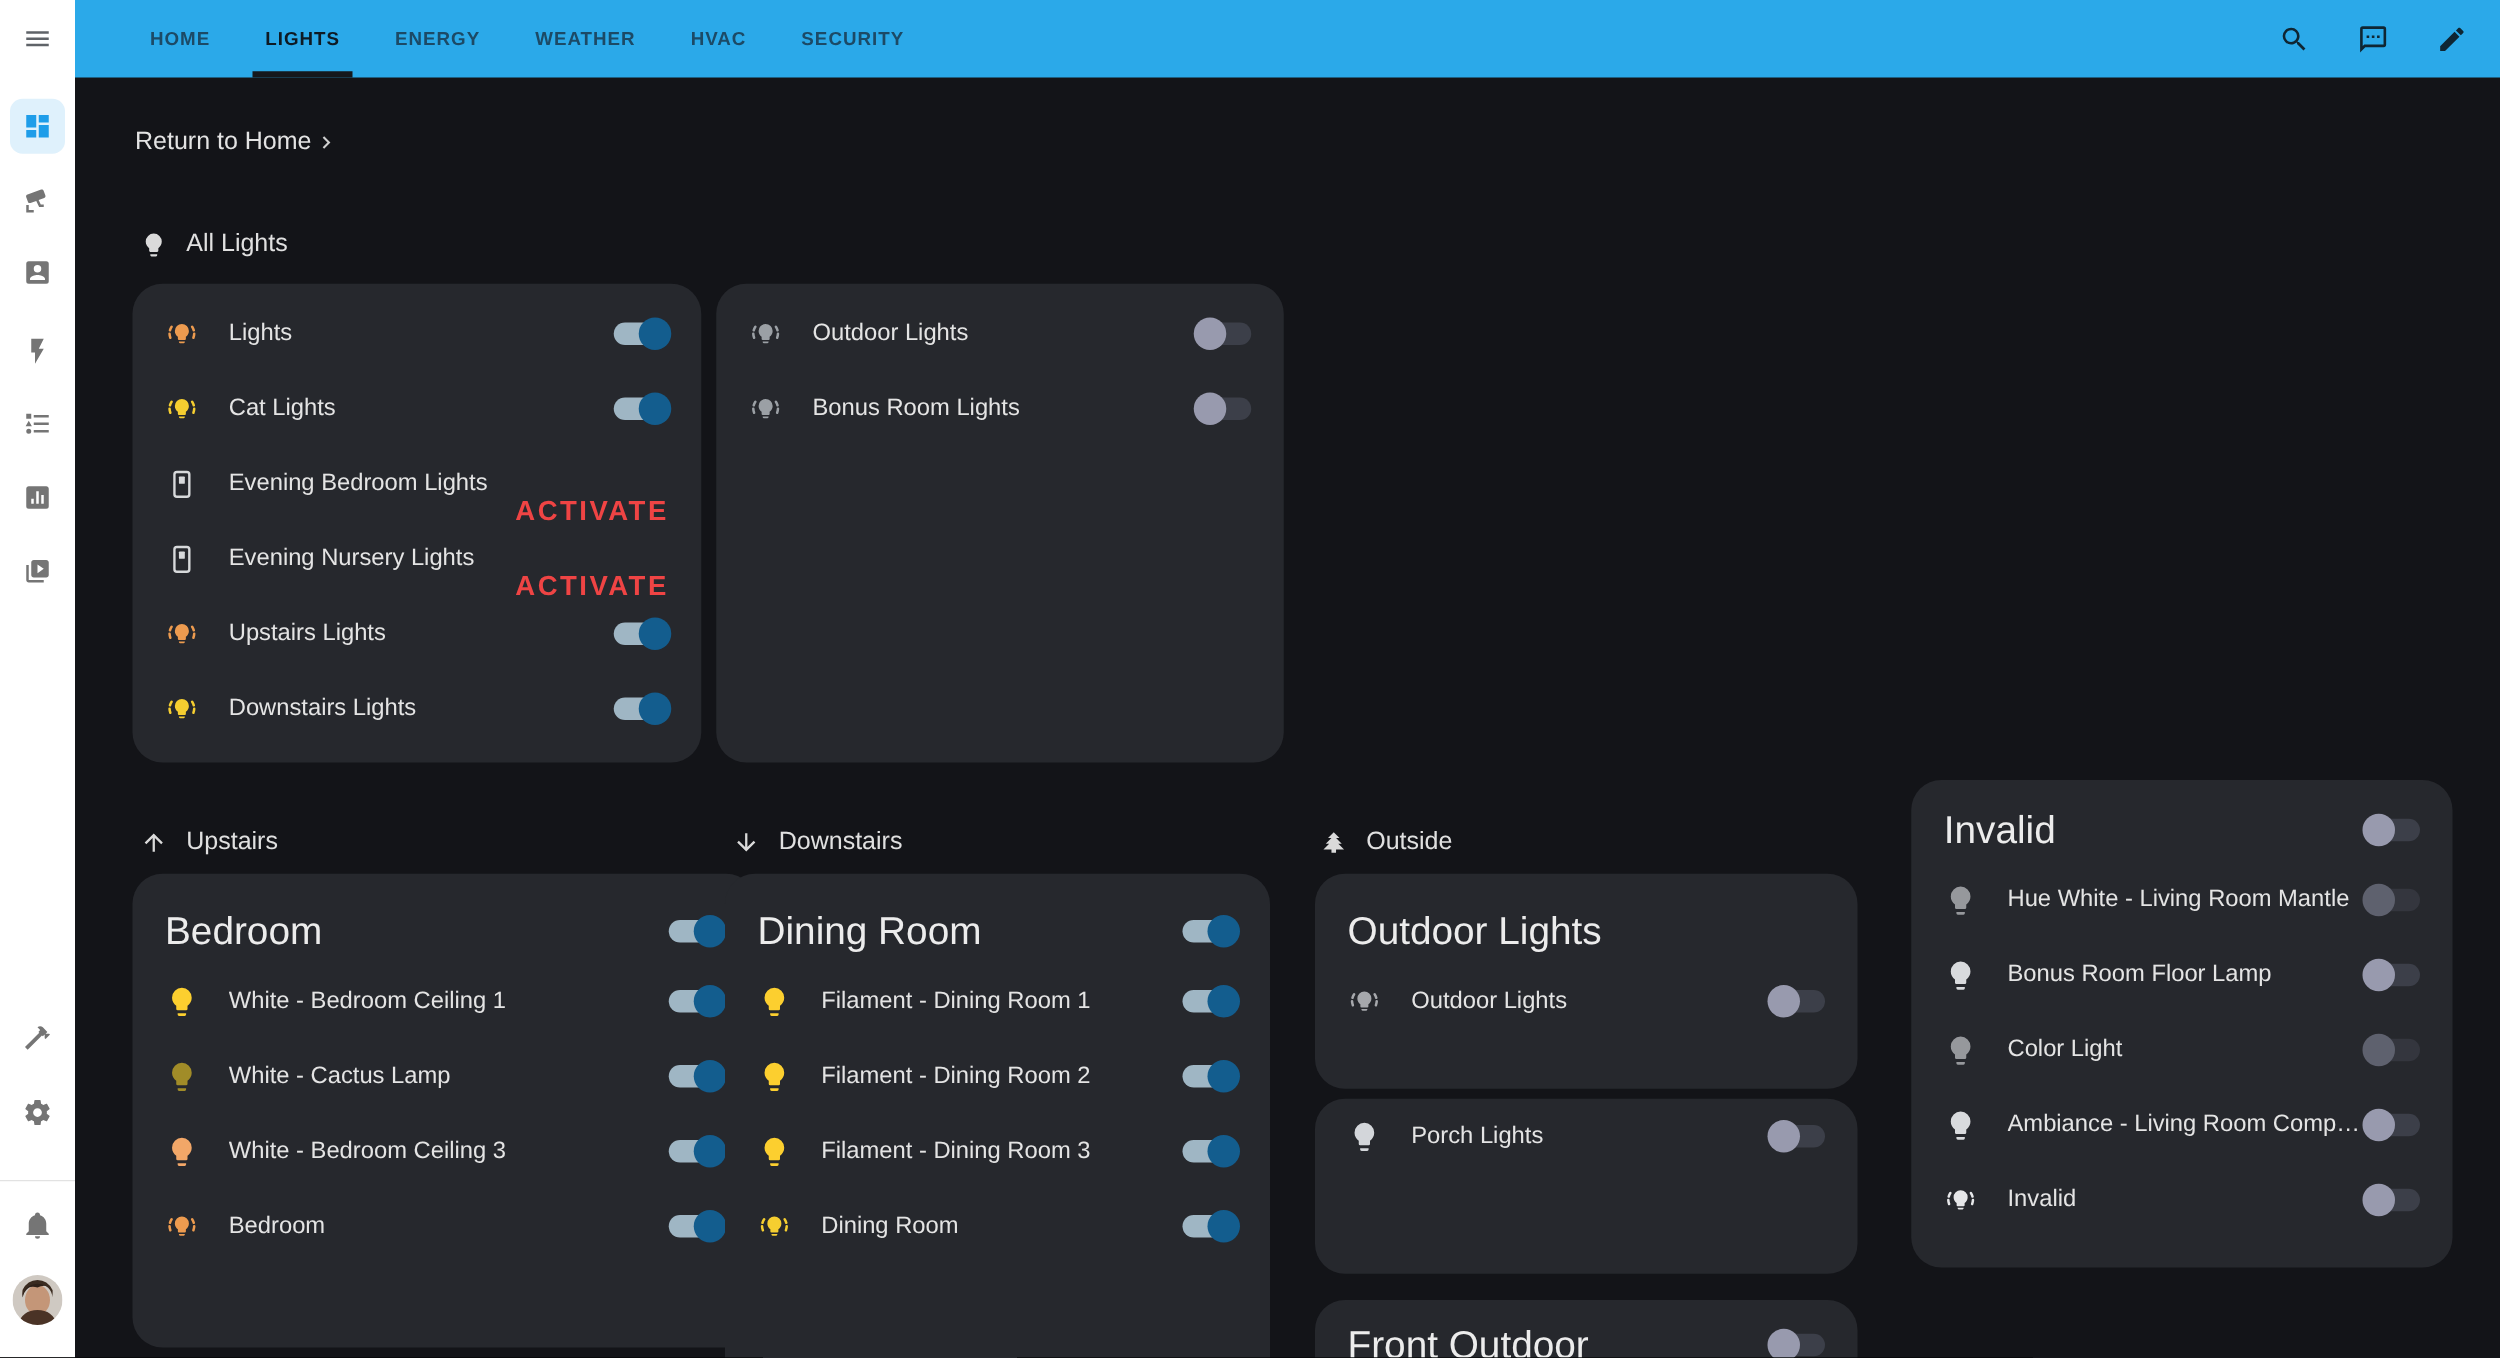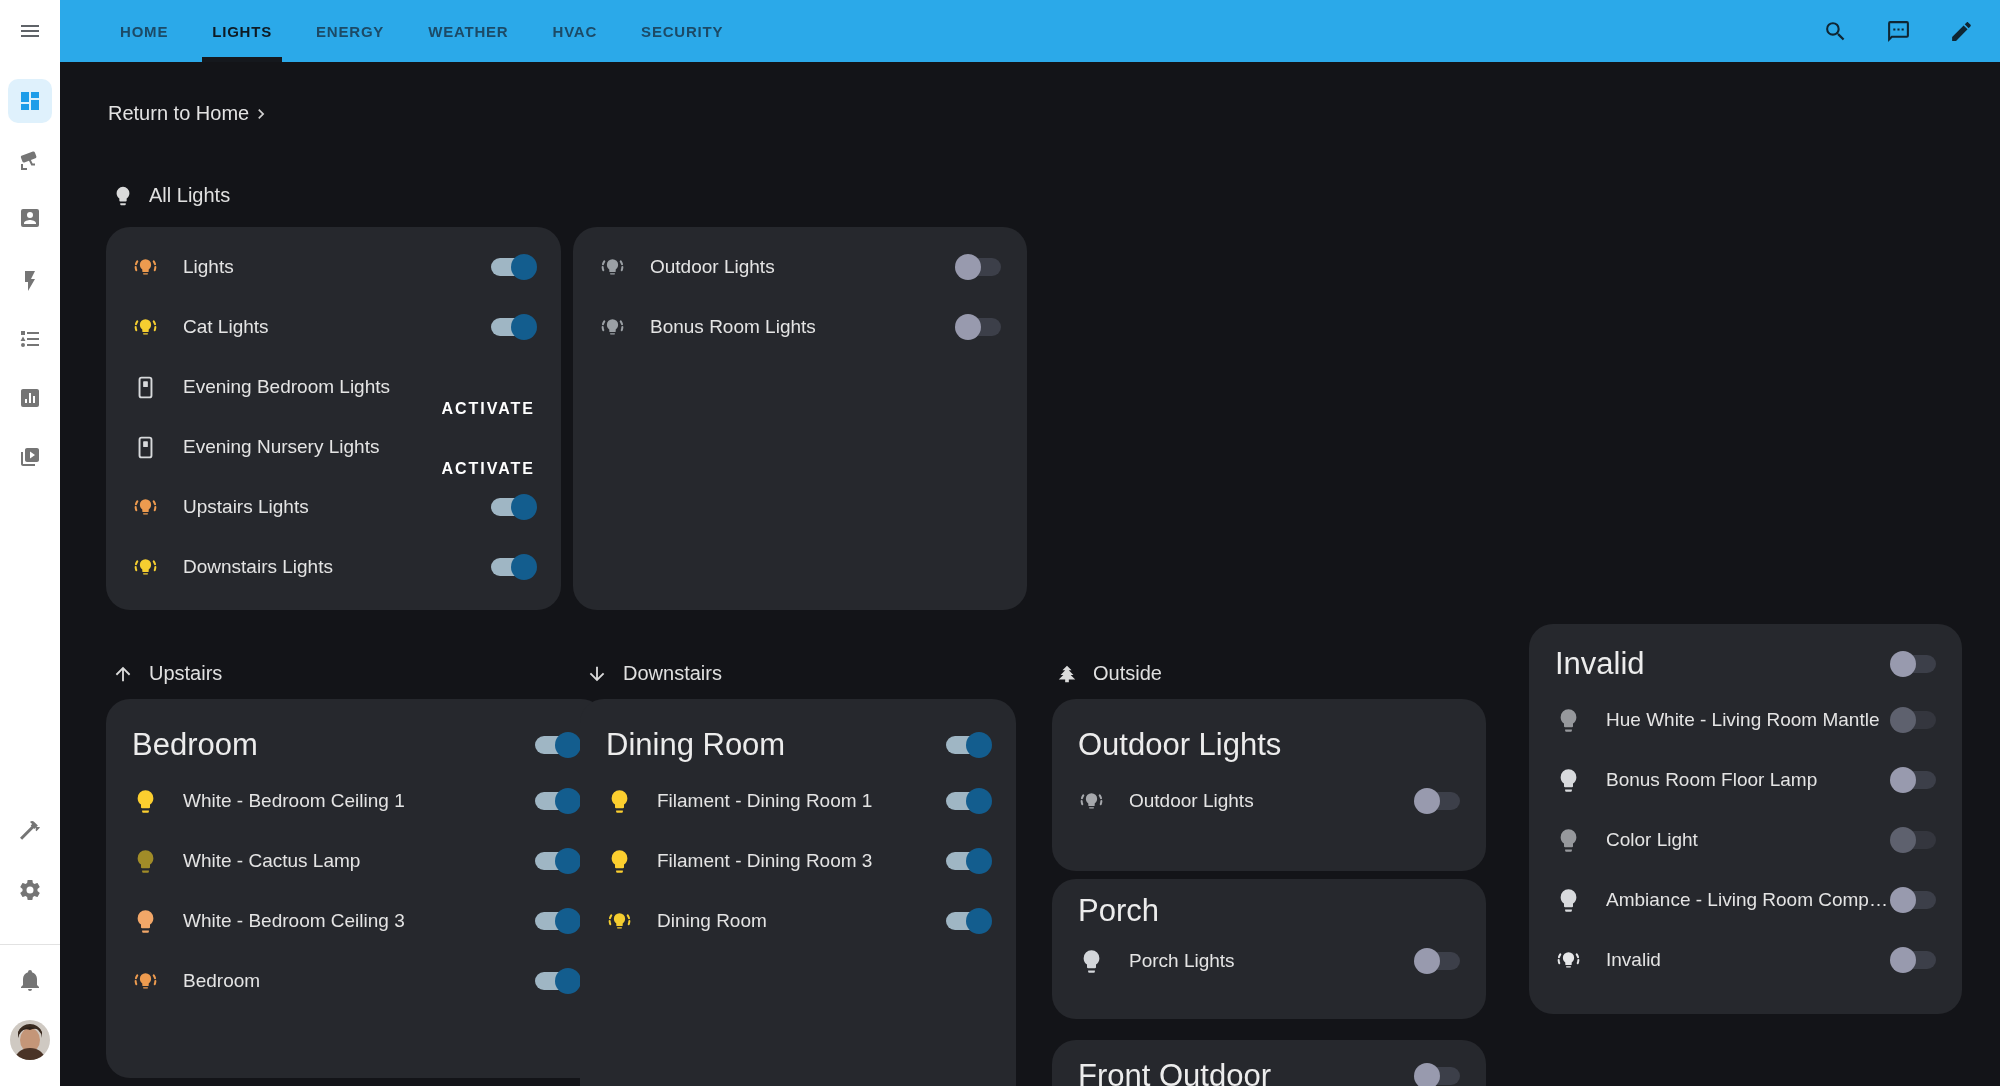--- a/index.html
+++ b/index.html
@@ -28,21 +28,21 @@
   .crumb{position:absolute;left:108px;top:102px;display:flex;align-items:center;gap:2px;color:#E3E3E3;font-size:20px;cursor:pointer;}
   .crumb .chev{width:20px;height:20px;color:#cfcfcf;}
   .sec-head{position:absolute;display:flex;align-items:center;gap:15px;color:#E0E0E0;font-size:20px;}
   .sec-head .hic{width:22px;height:22px;color:#DADADA;}
 
   .card{position:absolute;background:#26282D;border-radius:24px;}
   .rows{padding-top:10px;}
   .row{height:60px;display:flex;align-items:center;padding:0 26px;cursor:pointer;}
   .row .ric{width:27px;height:27px;flex:none;}
   .row .rlabel{margin-left:24px;font-size:19px;color:#E4E4E4;flex:1 1 auto;white-space:nowrap;overflow:hidden;}
-  .activate{font-size:16px;font-weight:700;letter-spacing:2px;color:#ffffff;cursor:pointer;margin-top:43px;}
+  .activate{font-size:22px;font-weight:700;letter-spacing:2px;color:#ef4444;cursor:pointer;margin-top:43px;}
 
   .card-title{display:flex;align-items:center;justify-content:space-between;padding:28px 26px 8px 26px;}
   .card-title .ctext{font-size:31px;color:#ECECEC;font-weight:400;}
 
   
   .tgl{position:relative;display:inline-block;width:44px;height:18px;border-radius:9px;flex:none;cursor:pointer;}
   .tgl .knob{position:absolute;top:-4px;width:26px;height:26px;border-radius:50%;}
   .tgl.on{background:#9FB6C4;}  .tgl.on .knob{right:-2px;background:#135D8E;}
   .tgl.off{background:#3C3F49;} .tgl.off .knob{left:-2px;background:#989AAE;}
   .tgl.dim{background:#34363E;} .tgl.dim .knob{left:-2px;background:#5E616E;}
@@ -355,20 +355,29 @@
         </svg>
       <span class="rlabel">Filament - Dining Room 1</span>
       <span class="tgl on">
           <span class="knob"></span>
         </span>
     </div>
     <div class="row">
       <svg class="ric" style="color: rgb(252, 207, 47);">
           <use href="#i-bulb"></use>
         </svg>
+      <span class="rlabel">Filament - Dining Room 2</span>
+      <span class="tgl on">
+          <span class="knob"></span>
+        </span>
+    </div>
+    <div class="row">
+      <svg class="ric" style="color: rgb(252, 207, 47);">
+          <use href="#i-bulb"></use>
+        </svg>
       <span class="rlabel">Filament - Dining Room 3</span>
       <span class="tgl on">
           <span class="knob"></span>
         </span>
     </div>
     <div class="row">
       <svg class="ric" style="color: rgb(245, 206, 48);">
           <use href="#i-bulbgroup"></use>
         </svg>
       <span class="rlabel">Dining Room</span>
@@ -394,23 +403,20 @@
           <use href="#i-bulbgroup"></use>
         </svg>
       <span class="rlabel">Outdoor Lights</span>
       <span class="tgl off">
           <span class="knob"></span>
         </span>
     </div>
   </div>
 
   <div class="card" style="left:1052px;top:879px;width:434px;height:140px">
-    <div class="card-title" style="padding-top:14px;padding-bottom:2px">
-      <span class="ctext">Porch</span>
-    </div>
     <div class="row">
       <svg class="ric" style="color: rgb(211, 214, 218);">
           <use href="#i-bulb"></use>
         </svg>
       <span class="rlabel">Porch Lights</span>
       <span class="tgl off">
           <span class="knob"></span>
         </span>
     </div>
   </div>

